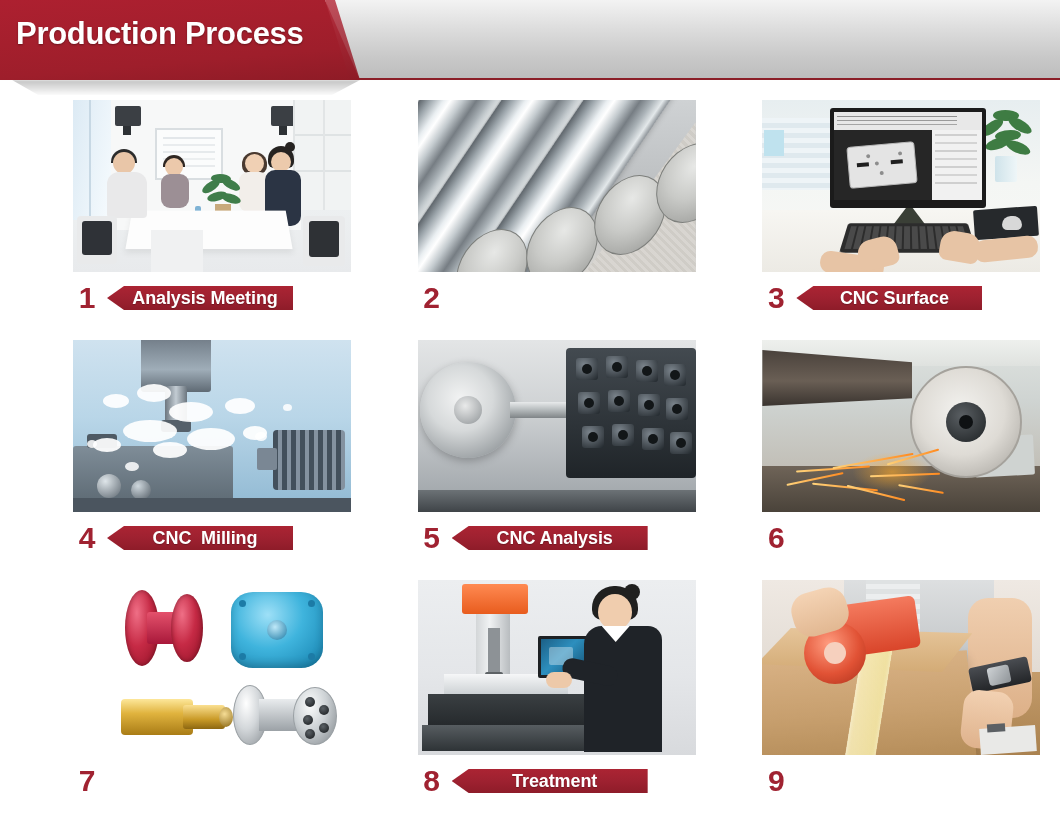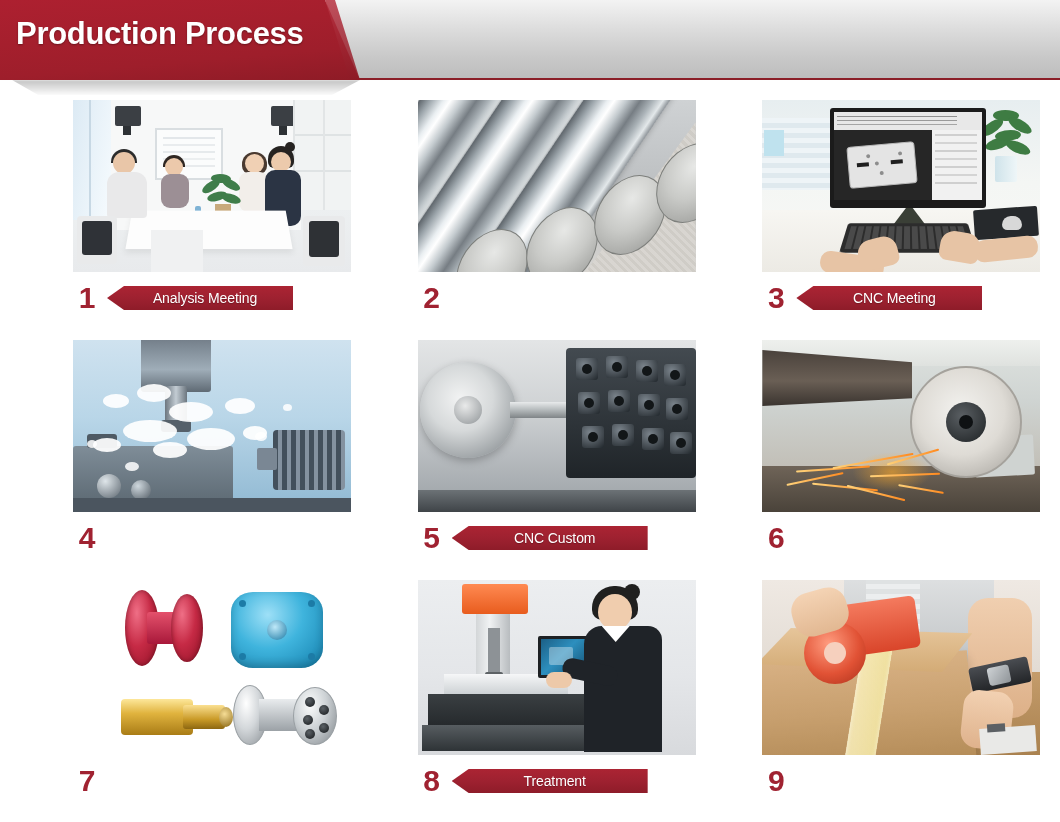--- a/index.html
+++ b/index.html
@@ -114,22 +114,22 @@
     background: linear-gradient(180deg, #ab2433 0%, #9e2130 50%, #8e1c29 100%);
     clip-path: polygon(0 50%, 17px 0, 100% 0, 100% 100%, 17px 100%);
     display: flex;
     align-items: center;
     justify-content: center;
     padding: 0 14px 0 24px;
     margin-left: 6px;
   }
   .ribbon-text {
     color: #ffffff;
-    font-size: 14px;
-    font-weight: normal;
+    font-size: 18px;
+    font-weight: bold;
     white-space: pre;
     letter-spacing: -0.1px;
     text-shadow: 0 1px 1px rgba(0,0,0,.25);
   }
   .w1 { width: 186px; }
   .w2 { width: 196px; }
   .w3 { width: 186px; }
   .w4 { width: 186px; }
   .w5 { width: 196px; }
   .w6 { width: 186px; }
@@ -562,21 +562,21 @@
         <div class="cad-mouse"></div>
         <div class="cad-keyboard"></div>
         <div class="cad-arm a1"></div>
         <div class="cad-arm a2"></div>
         <div class="cad-hand h1"></div>
         <div class="cad-hand h2"></div>
       </div>
       <div class="label-row">
         <div class="step-num">3</div>
         <div class="ribbon w3">
-          <span class="ribbon-text">CNC Meeting</span>
+          <span class="ribbon-text">CNC Surface</span>
         </div>
       </div>
     </div>
   </div>
 
   <div class="row">
 
     <div class="cell">
       <div class="photo ph-mill">
         <div class="ml-head"></div>
@@ -597,20 +597,23 @@
             <b></b>
             <b></b>
         </div>
         <span class="ml-drop" style="left:14px;top:100px;width:10px;height:8px"></span>
         <span class="ml-drop" style="left:182px;top:92px;width:12px;height:9px"></span>
         <span class="ml-drop" style="left:210px;top:64px;width:9px;height:7px"></span>
         <span class="ml-drop" style="left:52px;top:122px;width:14px;height:9px"></span>
       </div>
       <div class="label-row">
         <div class="step-num">4</div>
+        <div class="ribbon w4">
+          <span class="ribbon-text">CNC  Milling</span>
+        </div>
       </div>
     </div>
 
     <div class="cell">
       <div class="photo ph-turn">
         <div class="tn-chuck"></div>
         <div class="tn-shaft"></div>
         <div class="tn-turret">
           <span class="tn-tool" style="left:10px;top:10px"></span>
           <span class="tn-tool" style="left:40px;top:8px"></span>
@@ -623,21 +626,21 @@
           <span class="tn-tool" style="left:16px;top:78px"></span>
           <span class="tn-tool" style="left:46px;top:76px"></span>
           <span class="tn-tool" style="left:76px;top:80px"></span>
           <span class="tn-tool" style="left:104px;top:84px"></span>
         </div>
         <div class="tn-chip"></div>
       </div>
       <div class="label-row">
         <div class="step-num">5</div>
         <div class="ribbon w5">
-          <span class="ribbon-text">CNC Custom</span>
+          <span class="ribbon-text">CNC Analysis</span>
         </div>
       </div>
     </div>
 
     <div class="cell">
       <div class="photo ph-grind">
         <div class="gr-bg-strip"></div>
         <div class="gr-bench"></div>
         <div class="gr-plate"></div>
         <div class="gr-arm"></div>

